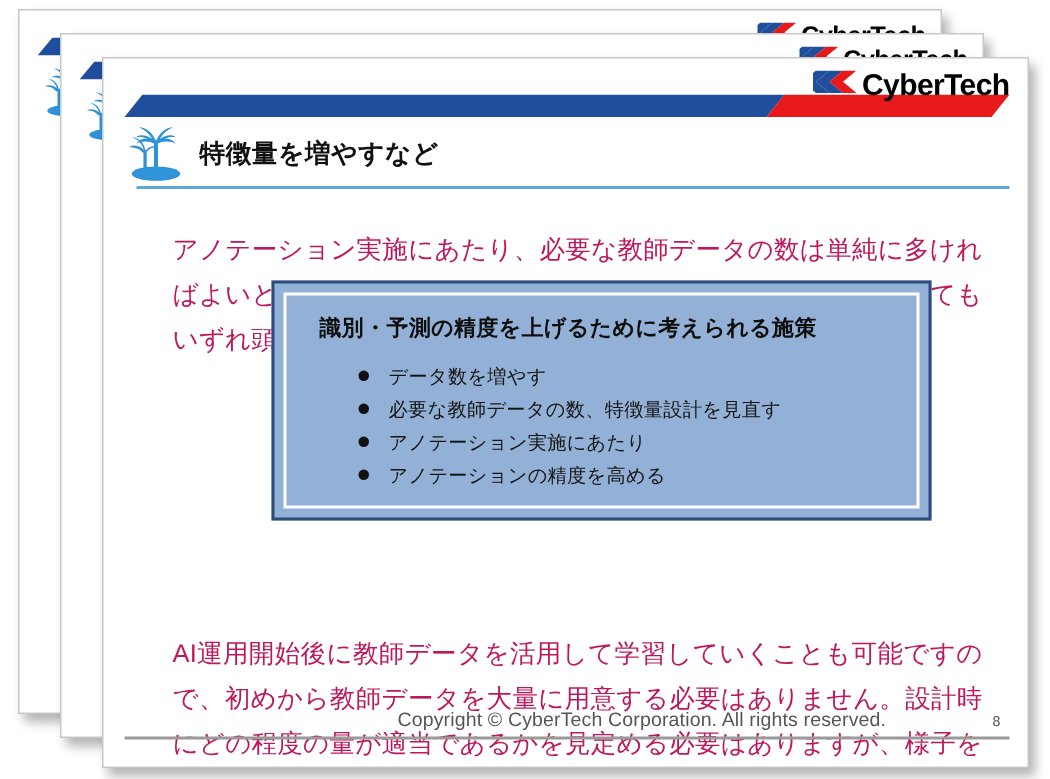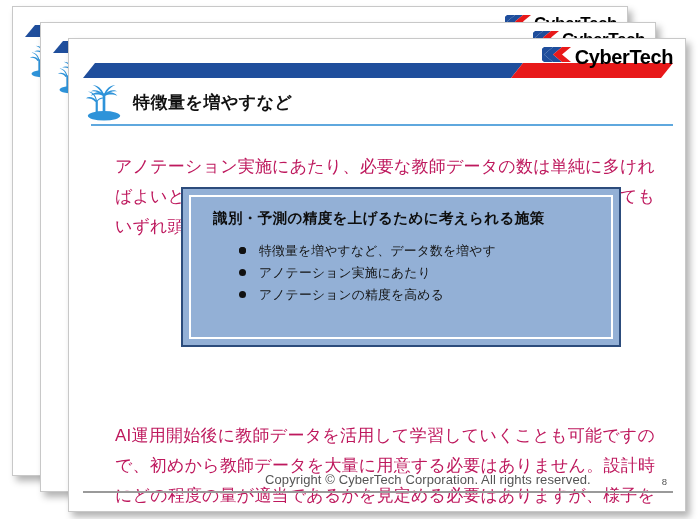--- a/index.html
+++ b/index.html
@@ -317,22 +317,22 @@
       <span class="slide-title">特徴量を増やすなど</span>
     </div>
     <div class="title-rule"></div>
 
     <p class="para para-top">アノテーション実施にあたり、必要な教師データの数は単純に多ければよいというものではありません。精度が低いデータを学習させてもいずれ頭打ちとなるからです。</p>
 
     <div class="hl-box">
       <div class="hl-inner">
         <div class="hl-heading">識別・予測の精度を上げるために考えられる施策</div>
         <ul class="hl-list">
-          <li><span class="dot"></span></li>
-          <li><span class="dot"></span><span>特徴量を増やすなど、データ数を増やす</span></li>
+          <li><span class="dot"></span><span>データ数を増やす</span></li>
+          <li><span class="dot"></span><span>必要な教師データの数、特徴量設計を見直す</span></li>
           <li><span class="dot"></span><span>アノテーション実施にあたり</span></li>
           <li><span class="dot"></span><span>アノテーションの精度を高める</span></li>
         </ul>
       </div>
     </div>
 
     <p class="para para-bottom">AI運用開始後に教師データを活用して学習していくことも可能ですので、初めから教師データを大量に用意する必要はありません。設計時にどの程度の量が適当であるかを見定める必要はありますが、様子を見ながら増やしていくという方法も取れます。</p>
 
     <div class="footer-rule"></div>
     <div class="footer-copy">Copyright © CyberTech  Corporation.  All rights reserved.</div>

